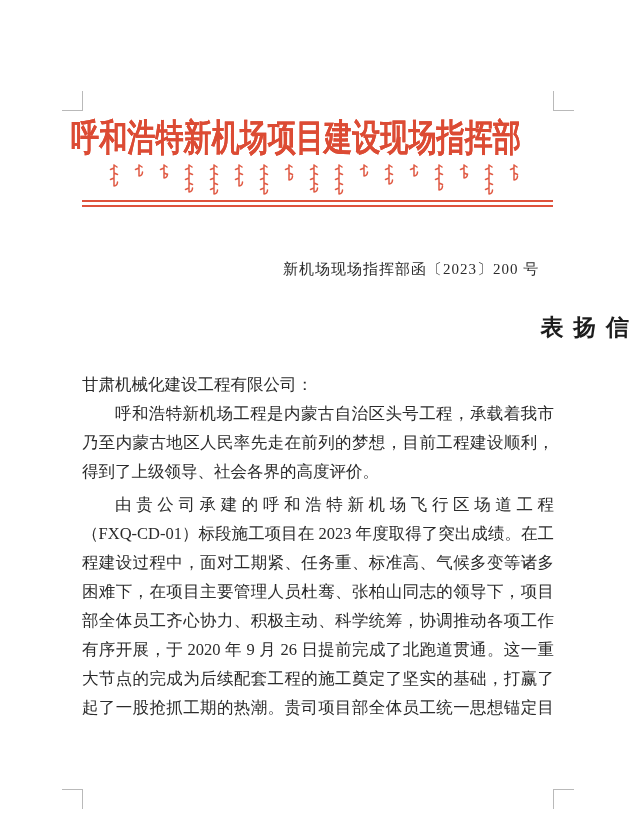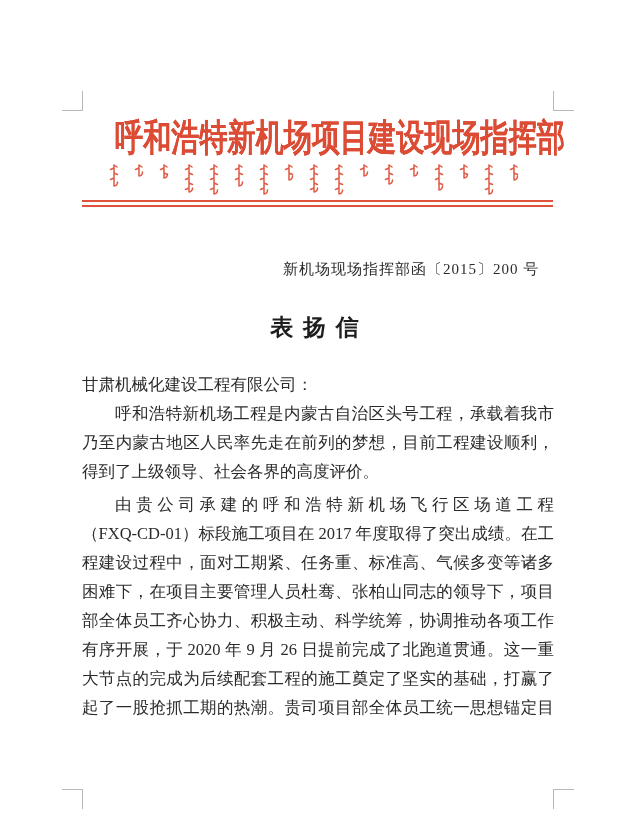--- a/index.html
+++ b/index.html
@@ -20,21 +20,21 @@
   
   .crop{position:absolute;width:20px;height:19px;}
   .crop.tl{left:62px;top:91px;border-right:1px solid var(--mark);border-bottom:1px solid var(--mark);}
   .crop.tr{left:553px;top:91px;border-left:1px solid var(--mark);border-bottom:1px solid var(--mark);}
   .crop.bl{left:62px;top:789px;border-right:1px solid var(--mark);border-top:1px solid var(--mark);}
   .crop.br{left:553px;top:789px;border-left:1px solid var(--mark);border-top:1px solid var(--mark);}
 
   
   .org-name{
     position:absolute;top:116px;left:0;right:0;
-    text-align:left;line-height:44px;white-space:nowrap;padding-left:44px;
+    text-align:left;line-height:44px;white-space:nowrap;
   }
   .org-name span{
     display:inline-block;
     font-size:37px;font-weight:700;
     color:var(--accent);
     transform:scaleX(0.76);
     transform-origin:center;
     letter-spacing:0px;
     font-family:"Liberation Serif", serif;
     text-shadow:0 0 0.6px var(--accent);
@@ -50,21 +50,21 @@
     box-sizing:content-box;
   }
 
   .doc-number{
     position:absolute;top:260px;left:283px;
     font-size:15px;line-height:18px;color:var(--ink);
     letter-spacing:1px;white-space:nowrap;
   }
   .doc-title{
     position:absolute;top:313px;left:0;right:0;
-    text-align:center;
+    text-align:right;
     font-size:23px;line-height:30px;font-weight:700;
     color:#1d1d1d;letter-spacing:2px;white-space:nowrap;
   }
 
   .letter-body{
     position:absolute;top:370px;left:82px;width:472px;
     font-size:16.5px;color:var(--ink);
   }
   .line{
     line-height:29px;min-height:29px;
@@ -141,31 +141,31 @@
       <svg width="12" height="33">
         <path d="M6 1 L6 30 M6 4 L2.5 5.5 M6 9 L9.5 10.5 M6 14 L2.5 15.5 M6 19 L9.5 20.5 M6 24 L2.5 25.5 M6 1 L9 3 M6 30 Q9.5 29.5 9.5 26" fill="none" stroke="#e05a44" stroke-width="1.5" stroke-linecap="round"></path>
       </svg>
       <svg width="12" height="33">
         <path d="M6 1 L6 16 M6 4 L2.5 5.5 M6 9 L9.5 10.5 M6 1 L9 3 M6 16 Q9.5 15.5 9.5 12" fill="none" stroke="#e05a44" stroke-width="1.5" stroke-linecap="round"></path>
       </svg>
     </div>
 
   <div class="double-rule"></div>
 
-  <div class="doc-number">新机场现场指挥部函〔2015〕200 号</div>
+  <div class="doc-number">新机场现场指挥部函〔2023〕200 号</div>
 
   <div class="doc-title">表 扬 信</div>
 
   <div class="letter-body">
       <div class="line">甘肃机械化建设工程有限公司：</div>
       <div class="line indent justify">呼和浩特新机场工程是内蒙古自治区头号工程，承载着我市</div>
       <div class="line justify">乃至内蒙古地区人民率先走在前列的梦想，目前工程建设顺利，</div>
       <div class="line">得到了上级领导、社会各界的高度评价。</div>
       <div class="line indent justify para-gap">由贵公司承建的呼和浩特新机场飞行区场道工程</div>
-      <div class="line justify">（FXQ-CD-01）标段施工项目在 2017 年度取得了突出成绩。在工</div>
+      <div class="line justify">（FXQ-CD-01）标段施工项目在 2023 年度取得了突出成绩。在工</div>
       <div class="line justify">程建设过程中，面对工期紧、任务重、标准高、气候多变等诸多</div>
       <div class="line justify">困难下，在项目主要管理人员杜骞、张柏山同志的领导下，项目</div>
       <div class="line justify">部全体员工齐心协力、积极主动、科学统筹，协调推动各项工作</div>
       <div class="line justify">有序开展，于 2020 年 9 月 26 日提前完成了北跑道贯通。这一重</div>
       <div class="line justify">大节点的完成为后续配套工程的施工奠定了坚实的基础，打赢了</div>
       <div class="line justify">起了一股抢抓工期的热潮。贵司项目部全体员工统一思想锚定目</div>
     </div>
 
 </div>
 

